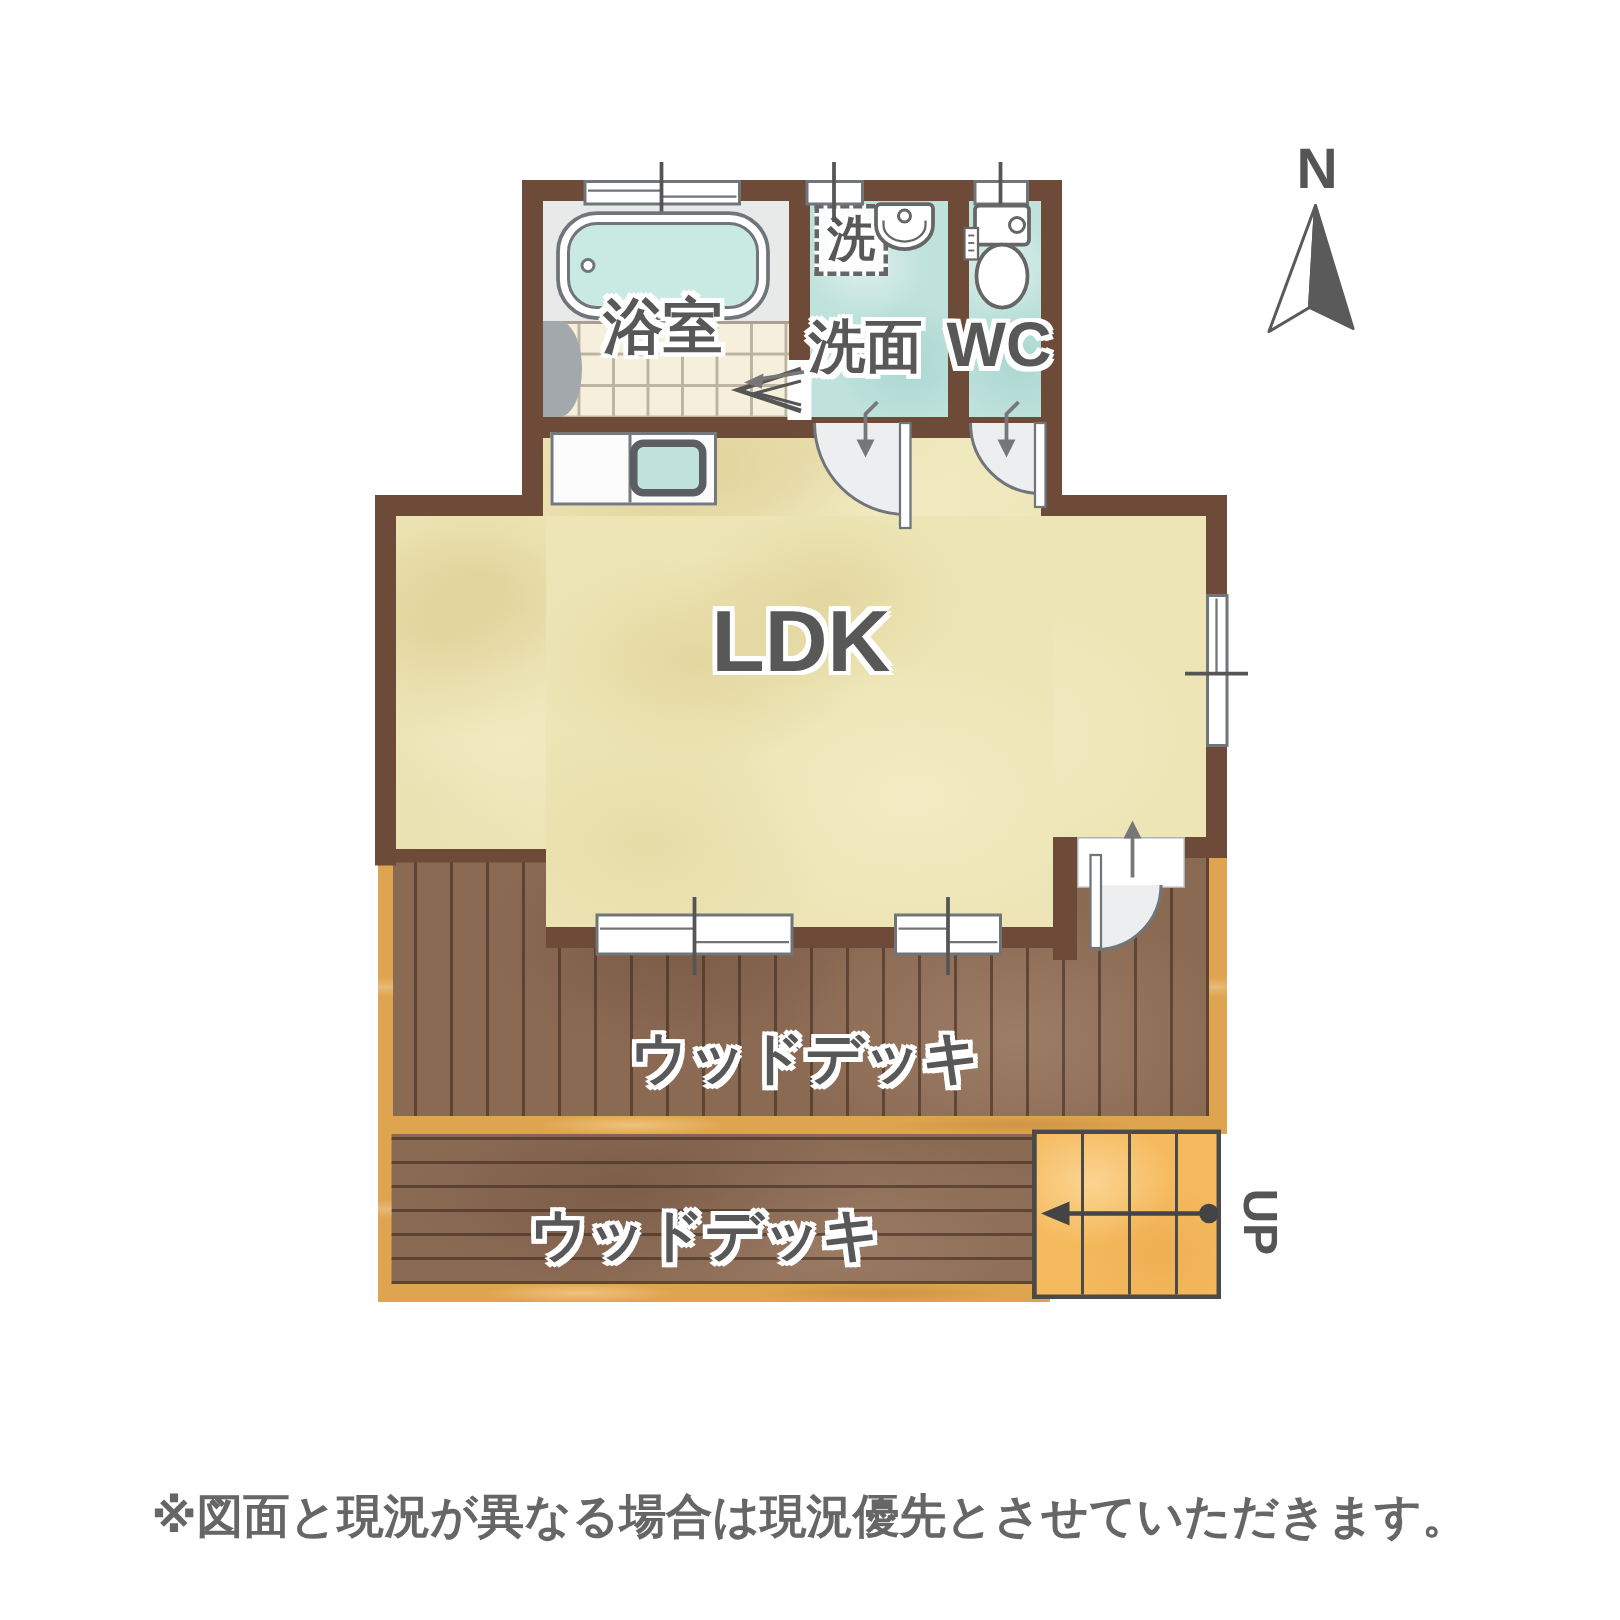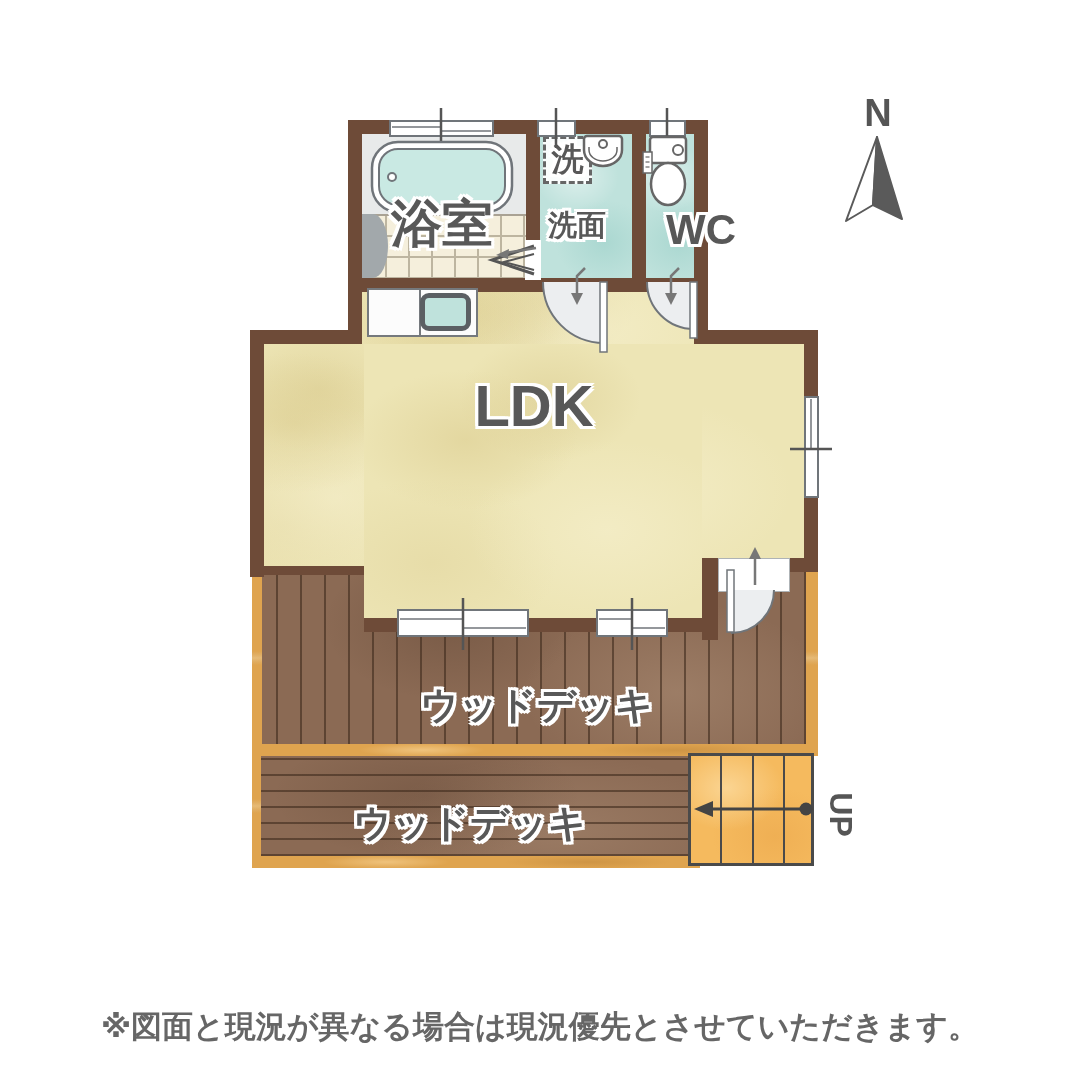--- a/index.html
+++ b/index.html
@@ -216,25 +216,25 @@
       <circle cx="806" cy="809" r="6.5" fill="#444"></circle>
       <path d="M694,809 L713,801 L713,817 Z" fill="#444"></path>
     </g>
 
     <g>
       <polygon points="877,137 846,221 873,205" fill="#fff" stroke="#5a5a5a" stroke-width="2" stroke-linejoin="round"></polygon>
       <polygon points="877,137 873,205 902,219" fill="#5a5a5a" stroke="#5a5a5a" stroke-width="2" stroke-linejoin="round"></polygon>
     </g>
   </svg>
 
-  <div class="label" style="left:372px;top:190px;width:140px;font-size:51px;">浴室</div>
-  <div class="label" style="left:507px;top:206px;width:140px;font-size:29px;">洗面</div>
-  <div class="label" style="left:596px;top:206px;width:140px;font-size:42px;text-align:right;">WC</div>
-  <div class="label" style="left:334px;top:374px;width:400px;font-size:58px;line-height:1.12;">
+  <div class="label" style="left:372px;top:190px;width:140px;font-size:40px;">浴室</div>
+  <div class="label" style="left:507px;top:206px;width:140px;font-size:38px;">洗面</div>
+  <div class="label" style="left:596px;top:206px;width:140px;font-size:42px;">WC</div>
+  <div class="label" style="left:334px;top:396px;width:400px;font-size:58px;line-height:1.12;">
     <div>LDK</div>
   </div>
   <div class="label" style="left:387px;top:680px;width:300px;font-size:38px;">ウッドデッキ</div>
   <div class="label" style="left:320px;top:798px;width:300px;font-size:38px;">ウッドデッキ</div>
   <div class="plain" style="left:816px;top:796px;width:48px;font-size:32px;color:#555;transform:rotate(90deg);">UP</div>
   <div class="plain" style="left:858px;top:92px;width:40px;font-size:38px;font-weight:700;color:#555;">N</div>
 
-  <div class="plain" style="left:0;top:990px;width:1080px;font-size:31px;color:#666;margin-top:16px;">※図面と現況が異なる場合は現況優先とさせていただきます。</div>
+  <div class="plain" style="left:0;top:990px;width:1080px;font-size:31px;color:#666;">※図面と現況が異なる場合は現況優先とさせていただきます。</div>
 </div>
 
 </body></html>

